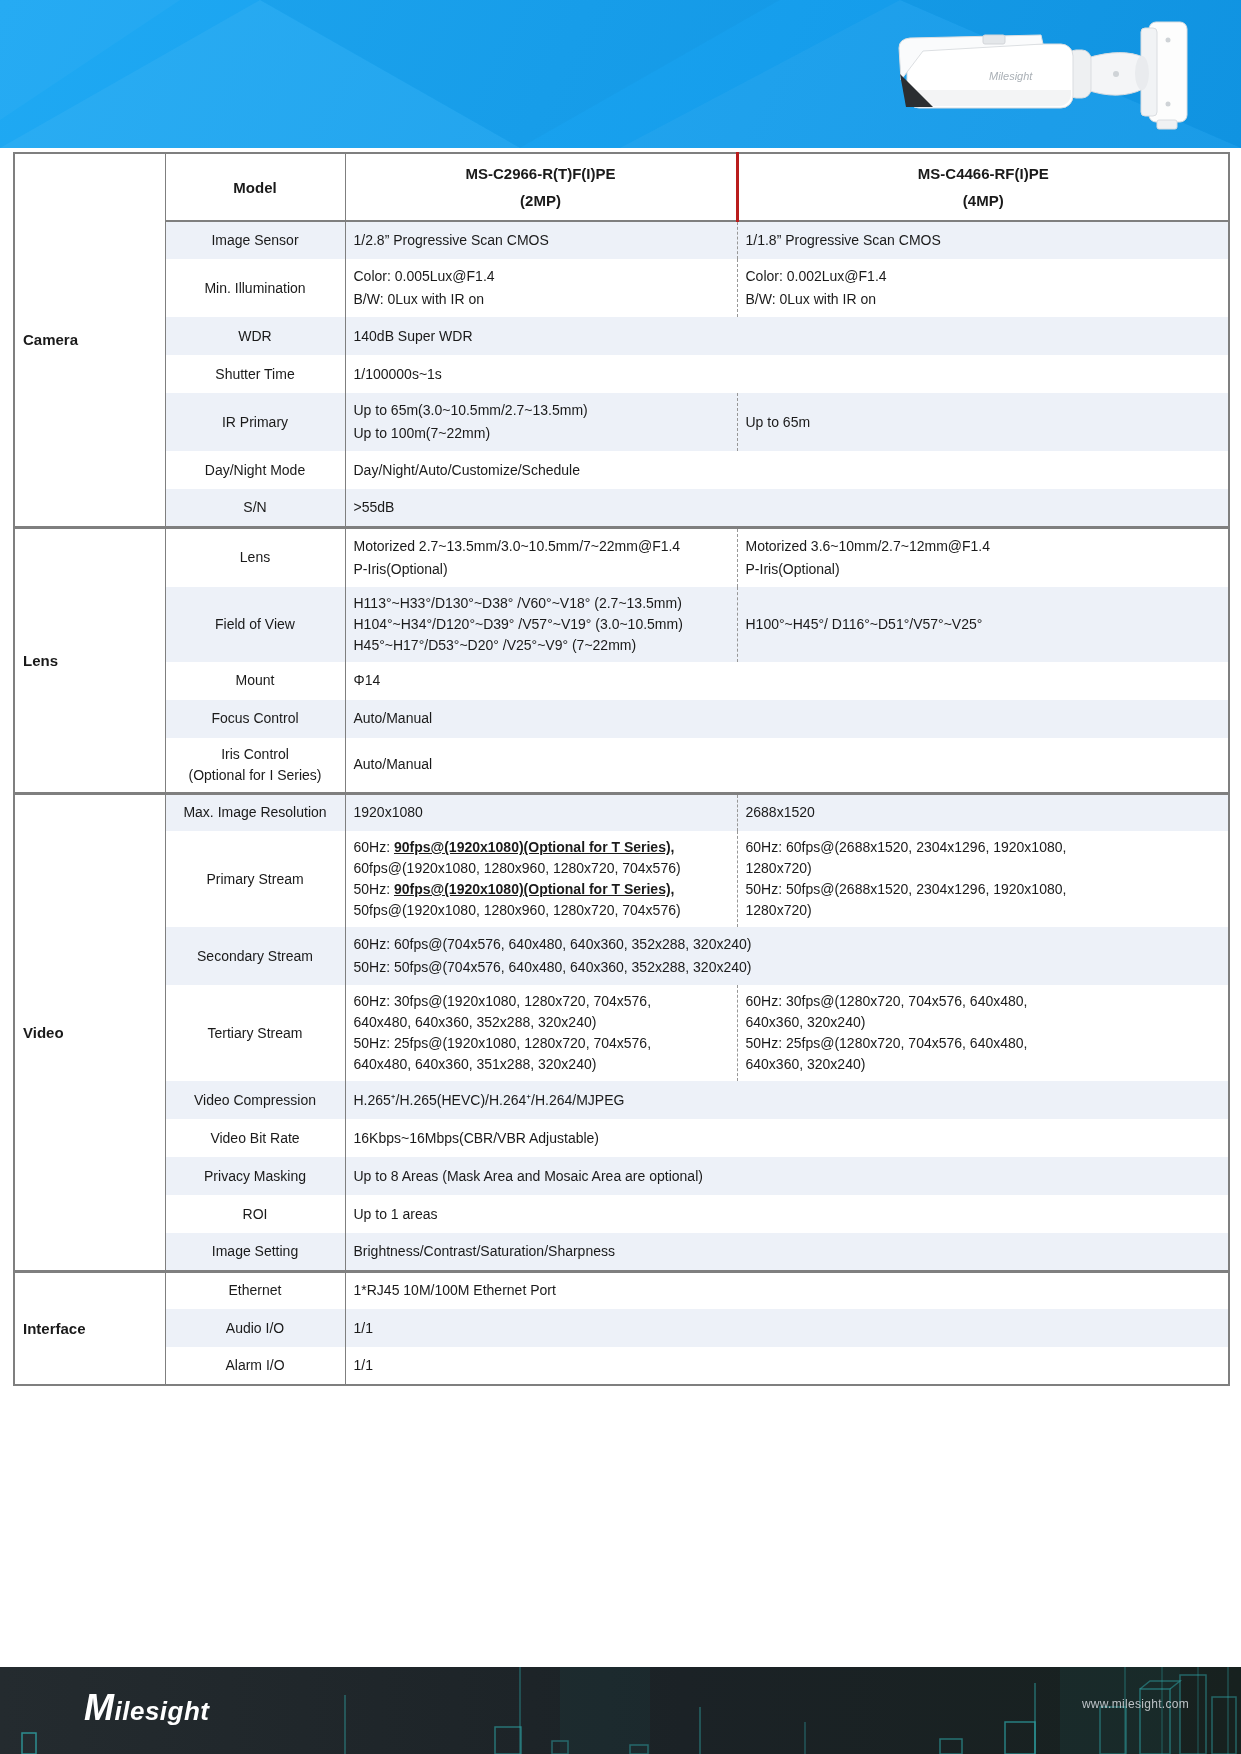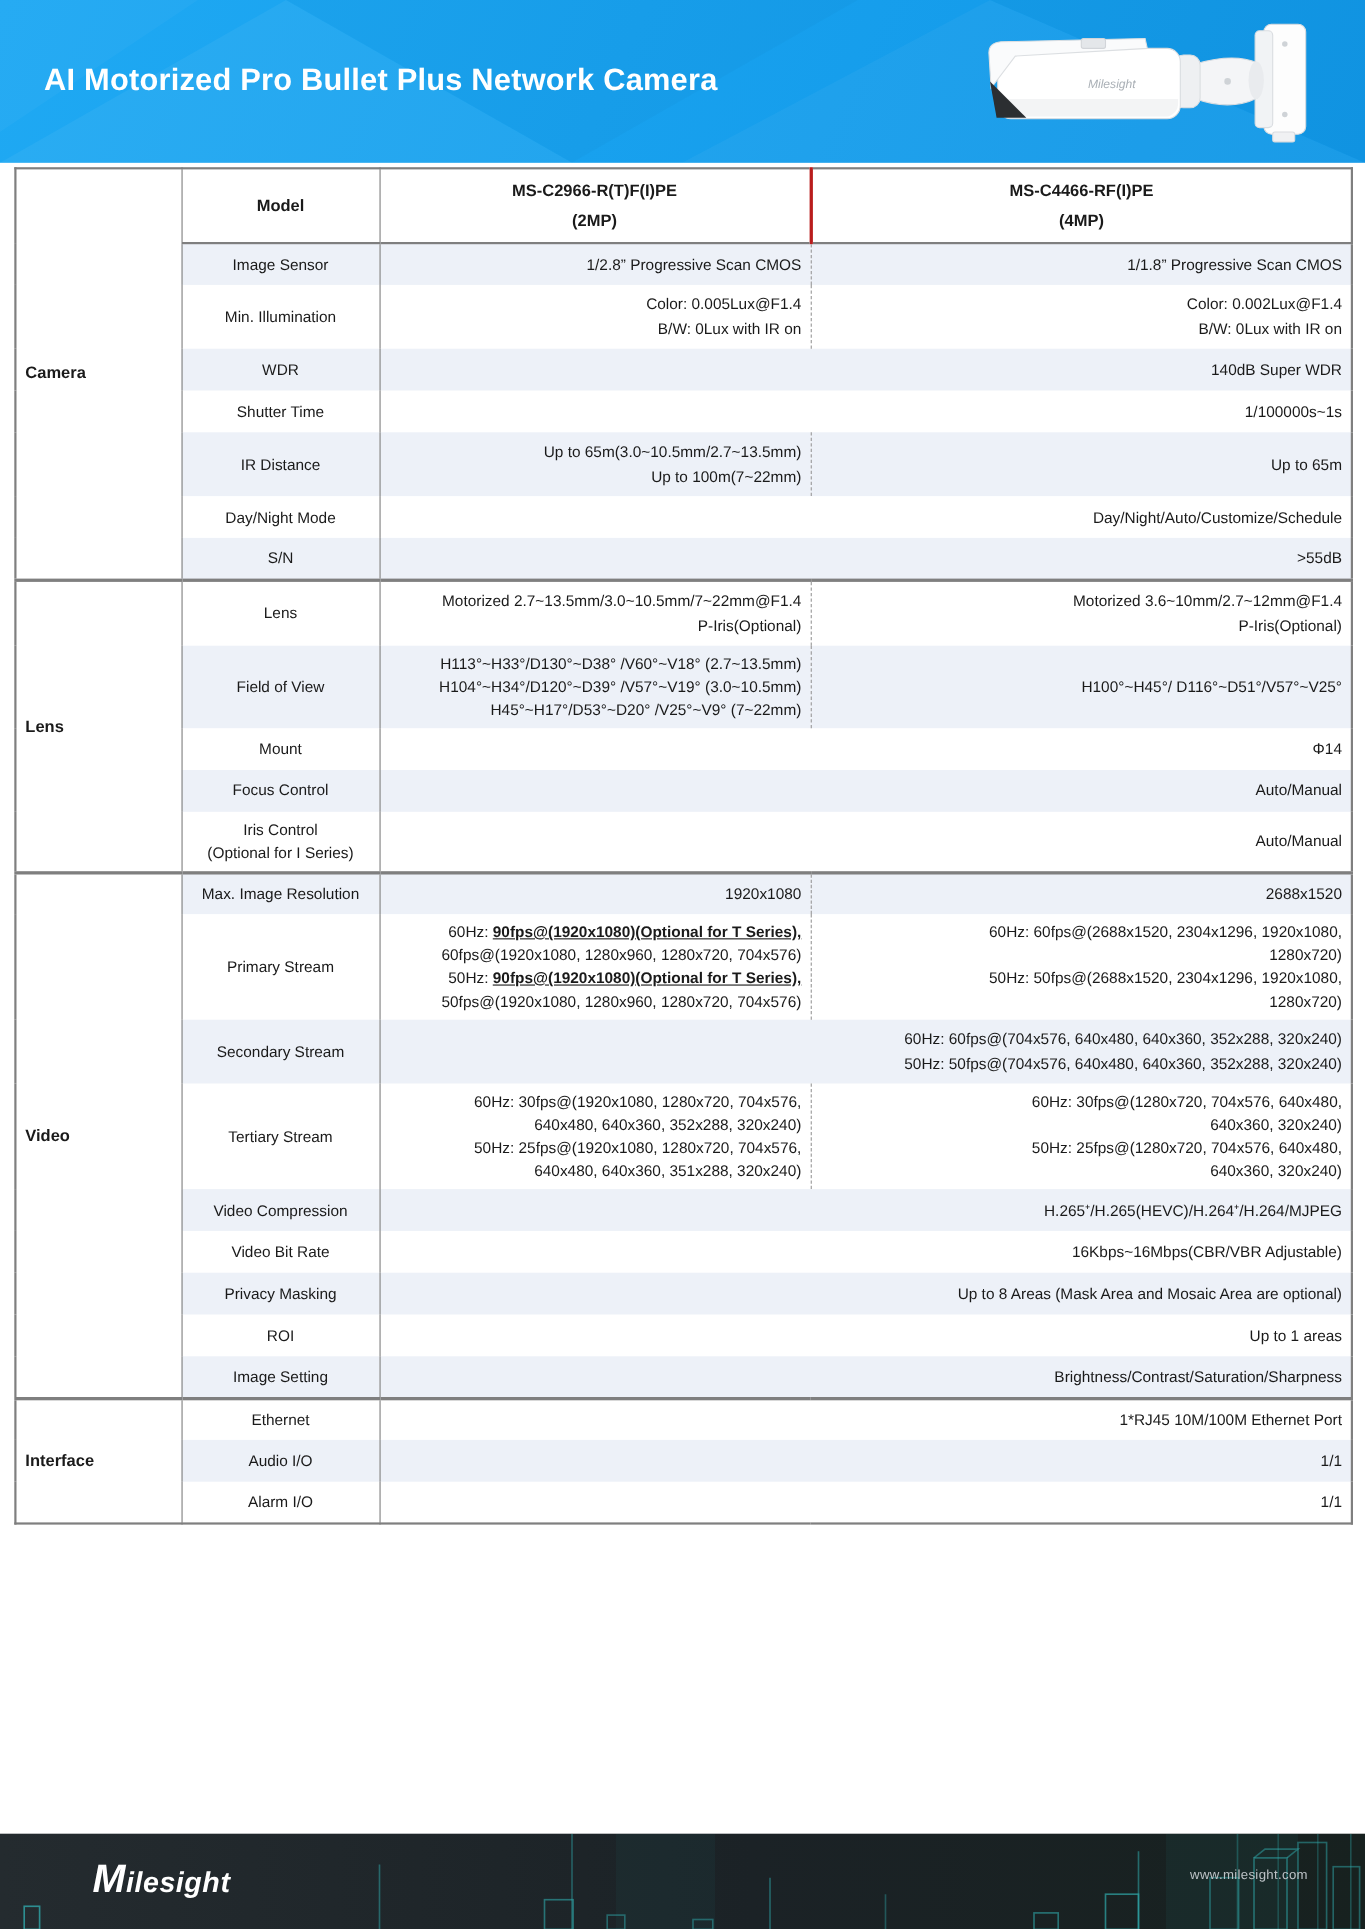--- a/index.html
+++ b/index.html
@@ -21,21 +21,21 @@
   table.spec td{vertical-align:middle;padding:6px 8px;}
   tr.data-row{height:38px;}
   tr.header-row{height:62px;}
   tr.header-row td{border-bottom:2px solid #7f7f7f;font-weight:bold;font-size:15px;text-align:center;}
   .model-label-cell{border-right:1px solid #7f7f7f;}
   .model-cell .model-name,.model-cell .model-mp{line-height:27px;}
   .model-cell + .model-cell{border-left:3px solid #b91c1c;}
   table.spec td.group-cell{border-right:1px solid #7f7f7f;font-weight:bold;font-size:15px;
               text-align:left;background:#ffffff;}
   .label-cell{border-right:1px solid #7f7f7f;text-align:center;padding-left:12px;line-height:20px;}
-  .val-cell{text-align:right;}
+  .val-cell{text-align:left;}
   .val-split{border-right:1px dashed #979797;}
   tr.alt td{background:#edf1f8;}
   tr.section-start td{border-top:3px solid #7f7f7f;}
   .vline{line-height:21px;}
   td.loose .vline{line-height:23px;}
   td.tight .vline{line-height:21px;}
   .b{font-weight:bold;text-decoration:underline;}
 
   
   .footer{position:absolute;left:0;bottom:0;width:1241px;height:87px;overflow:hidden;
@@ -53,21 +53,20 @@
 <div class="page">
 
   <div class="banner">
     <svg class="facets" width="1241" height="148">
       <polygon points="0,148 260,0 520,148" fill="#ffffff" opacity="0.05"></polygon>
       <polygon points="260,0 520,148 780,0" fill="#000000" opacity="0.02"></polygon>
       <polygon points="620,148 900,0 1241,148" fill="#ffffff" opacity="0.04"></polygon>
       <polygon points="900,0 1241,148 1241,0" fill="#000000" opacity="0.025"></polygon>
       <polygon points="0,0 180,0 0,120" fill="#ffffff" opacity="0.03"></polygon>
     </svg>
-    <div class="banner-title">AI Motorized Pro Bullet Plus Network Camera</div>
 
     <svg class="cam" width="300" height="120" viewBox="0 0 300 120">
 
       <rect x="258" y="8" width="38" height="100" rx="7" fill="#fdfdfd" stroke="#d9dce0"></rect>
       <rect x="266" y="106" width="20" height="9" rx="2" fill="#f0f1f3" stroke="#d9dce0"></rect>
       <rect x="250" y="14" width="16" height="88" rx="4" fill="#f1f3f5" stroke="#dadde1"></rect>
       <circle cx="277" cy="26" r="2.5" fill="#cfd3d7"></circle>
       <circle cx="277" cy="90" r="2.5" fill="#cfd3d7"></circle>
 
       <path d="M196,44 C220,37 238,37 252,43 L252,75 C236,83 216,83 196,76 Z" fill="#f4f5f7" stroke="#d9dce0"></path>
@@ -144,21 +143,21 @@
           <tr class="data-row">
             <td class="label-cell">
               <div class="vline"><span>Shutter Time</span></div>
             </td>
             <td class="val-cell loose" colspan="2">
               <div class="vline"><span>1/100000s~1s</span></div>
             </td>
           </tr>
           <tr class="data-row alt">
             <td class="label-cell">
-              <div class="vline"><span>IR Distance</span></div>
+              <div class="vline"><span>IR Primary</span></div>
             </td>
             <td class="val-cell val-split loose">
               <div class="vline"><span>Up to 65m(3.0~10.5mm/2.7~13.5mm)</span></div>
               <div class="vline"><span>Up to 100m(7~22mm)</span></div>
             </td>
             <td class="val-cell loose">
               <div class="vline"><span>Up to 65m</span></div>
             </td>
           </tr>
           <tr class="data-row">

